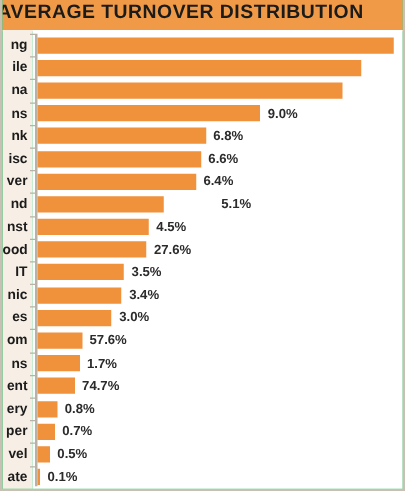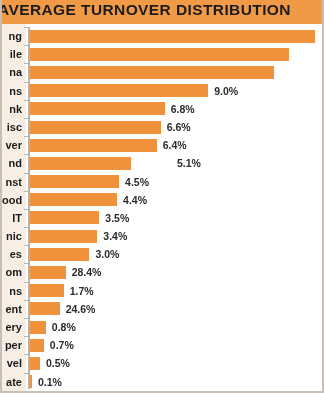--- a/index.html
+++ b/index.html
@@ -187,21 +187,21 @@
       <div class="row">
         <div class="row-label">nst</div>
         <div class="tick"></div>
         <div class="bar" style="width: 89.1px; background: rgb(240, 145, 60);"></div>
         <div class="bar-value" style="left: 123.1px;">4.5%</div>
       </div>
       <div class="row">
         <div class="row-label">ood</div>
         <div class="tick"></div>
         <div class="bar" style="width: 87.12px; background: rgb(240, 145, 60);"></div>
-        <div class="bar-value" style="left: 121.12px;">4.4%</div>
+        <div class="bar-value" style="left: 121.12px;">27.6%</div>
       </div>
       <div class="row">
         <div class="row-label">IT</div>
         <div class="tick"></div>
         <div class="bar" style="width: 69.3px; background: rgb(240, 145, 60);"></div>
         <div class="bar-value" style="left: 103.3px;">3.5%</div>
       </div>
       <div class="row">
         <div class="row-label">nic</div>
         <div class="tick"></div>
@@ -211,33 +211,33 @@
       <div class="row">
         <div class="row-label">es</div>
         <div class="tick"></div>
         <div class="bar" style="width: 59.4px; background: rgb(240, 145, 60);"></div>
         <div class="bar-value" style="left: 93.4px;">3.0%</div>
       </div>
       <div class="row">
         <div class="row-label">om</div>
         <div class="tick"></div>
         <div class="bar" style="width: 35.64px; background: rgb(240, 145, 60);"></div>
-        <div class="bar-value" style="left: 69.64px;">28.4%</div>
+        <div class="bar-value" style="left: 69.64px;">57.6%</div>
       </div>
       <div class="row">
         <div class="row-label">ns</div>
         <div class="tick"></div>
         <div class="bar" style="width: 33.66px; background: rgb(240, 145, 60);"></div>
         <div class="bar-value" style="left: 67.66px;">1.7%</div>
       </div>
       <div class="row">
         <div class="row-label">ent</div>
         <div class="tick"></div>
         <div class="bar" style="width: 29.7px; background: rgb(240, 145, 60);"></div>
-        <div class="bar-value" style="left: 63.7px;">24.6%</div>
+        <div class="bar-value" style="left: 63.7px;">74.7%</div>
       </div>
       <div class="row">
         <div class="row-label">ery</div>
         <div class="tick"></div>
         <div class="bar" style="width: 15.84px; background: rgb(240, 145, 60);"></div>
         <div class="bar-value" style="left: 49.84px;">0.8%</div>
       </div>
       <div class="row">
         <div class="row-label">per</div>
         <div class="tick"></div>

